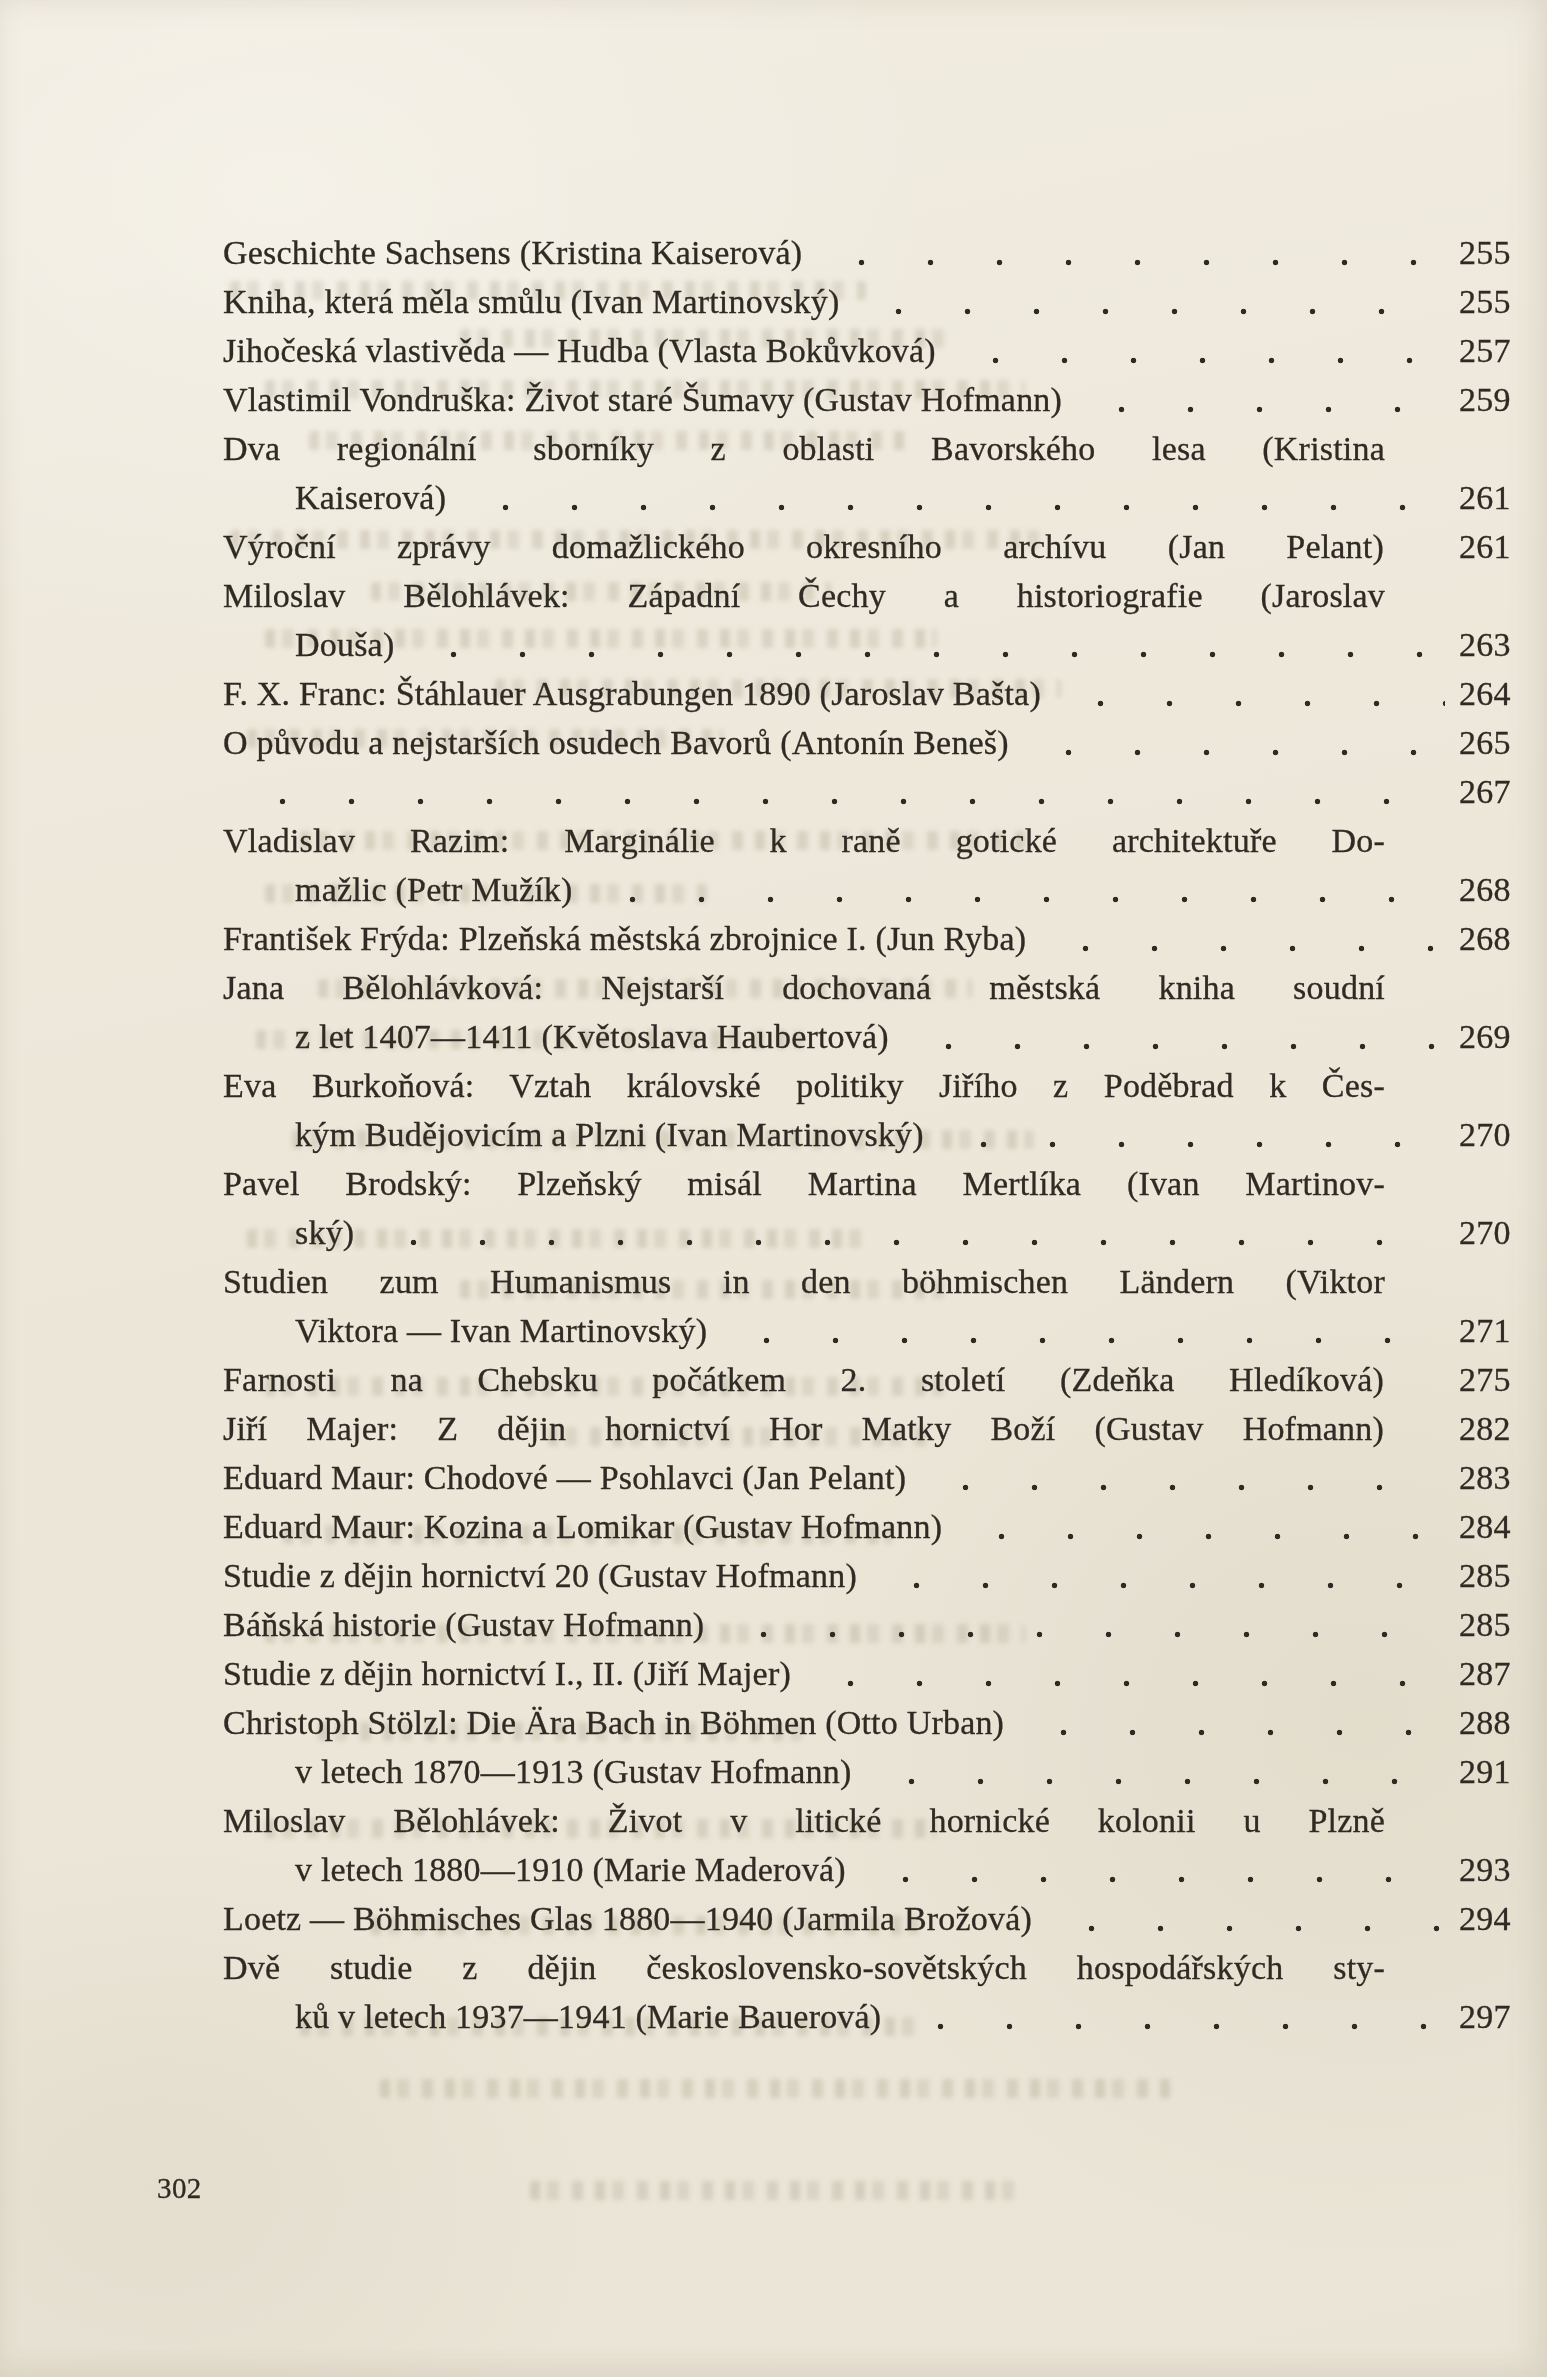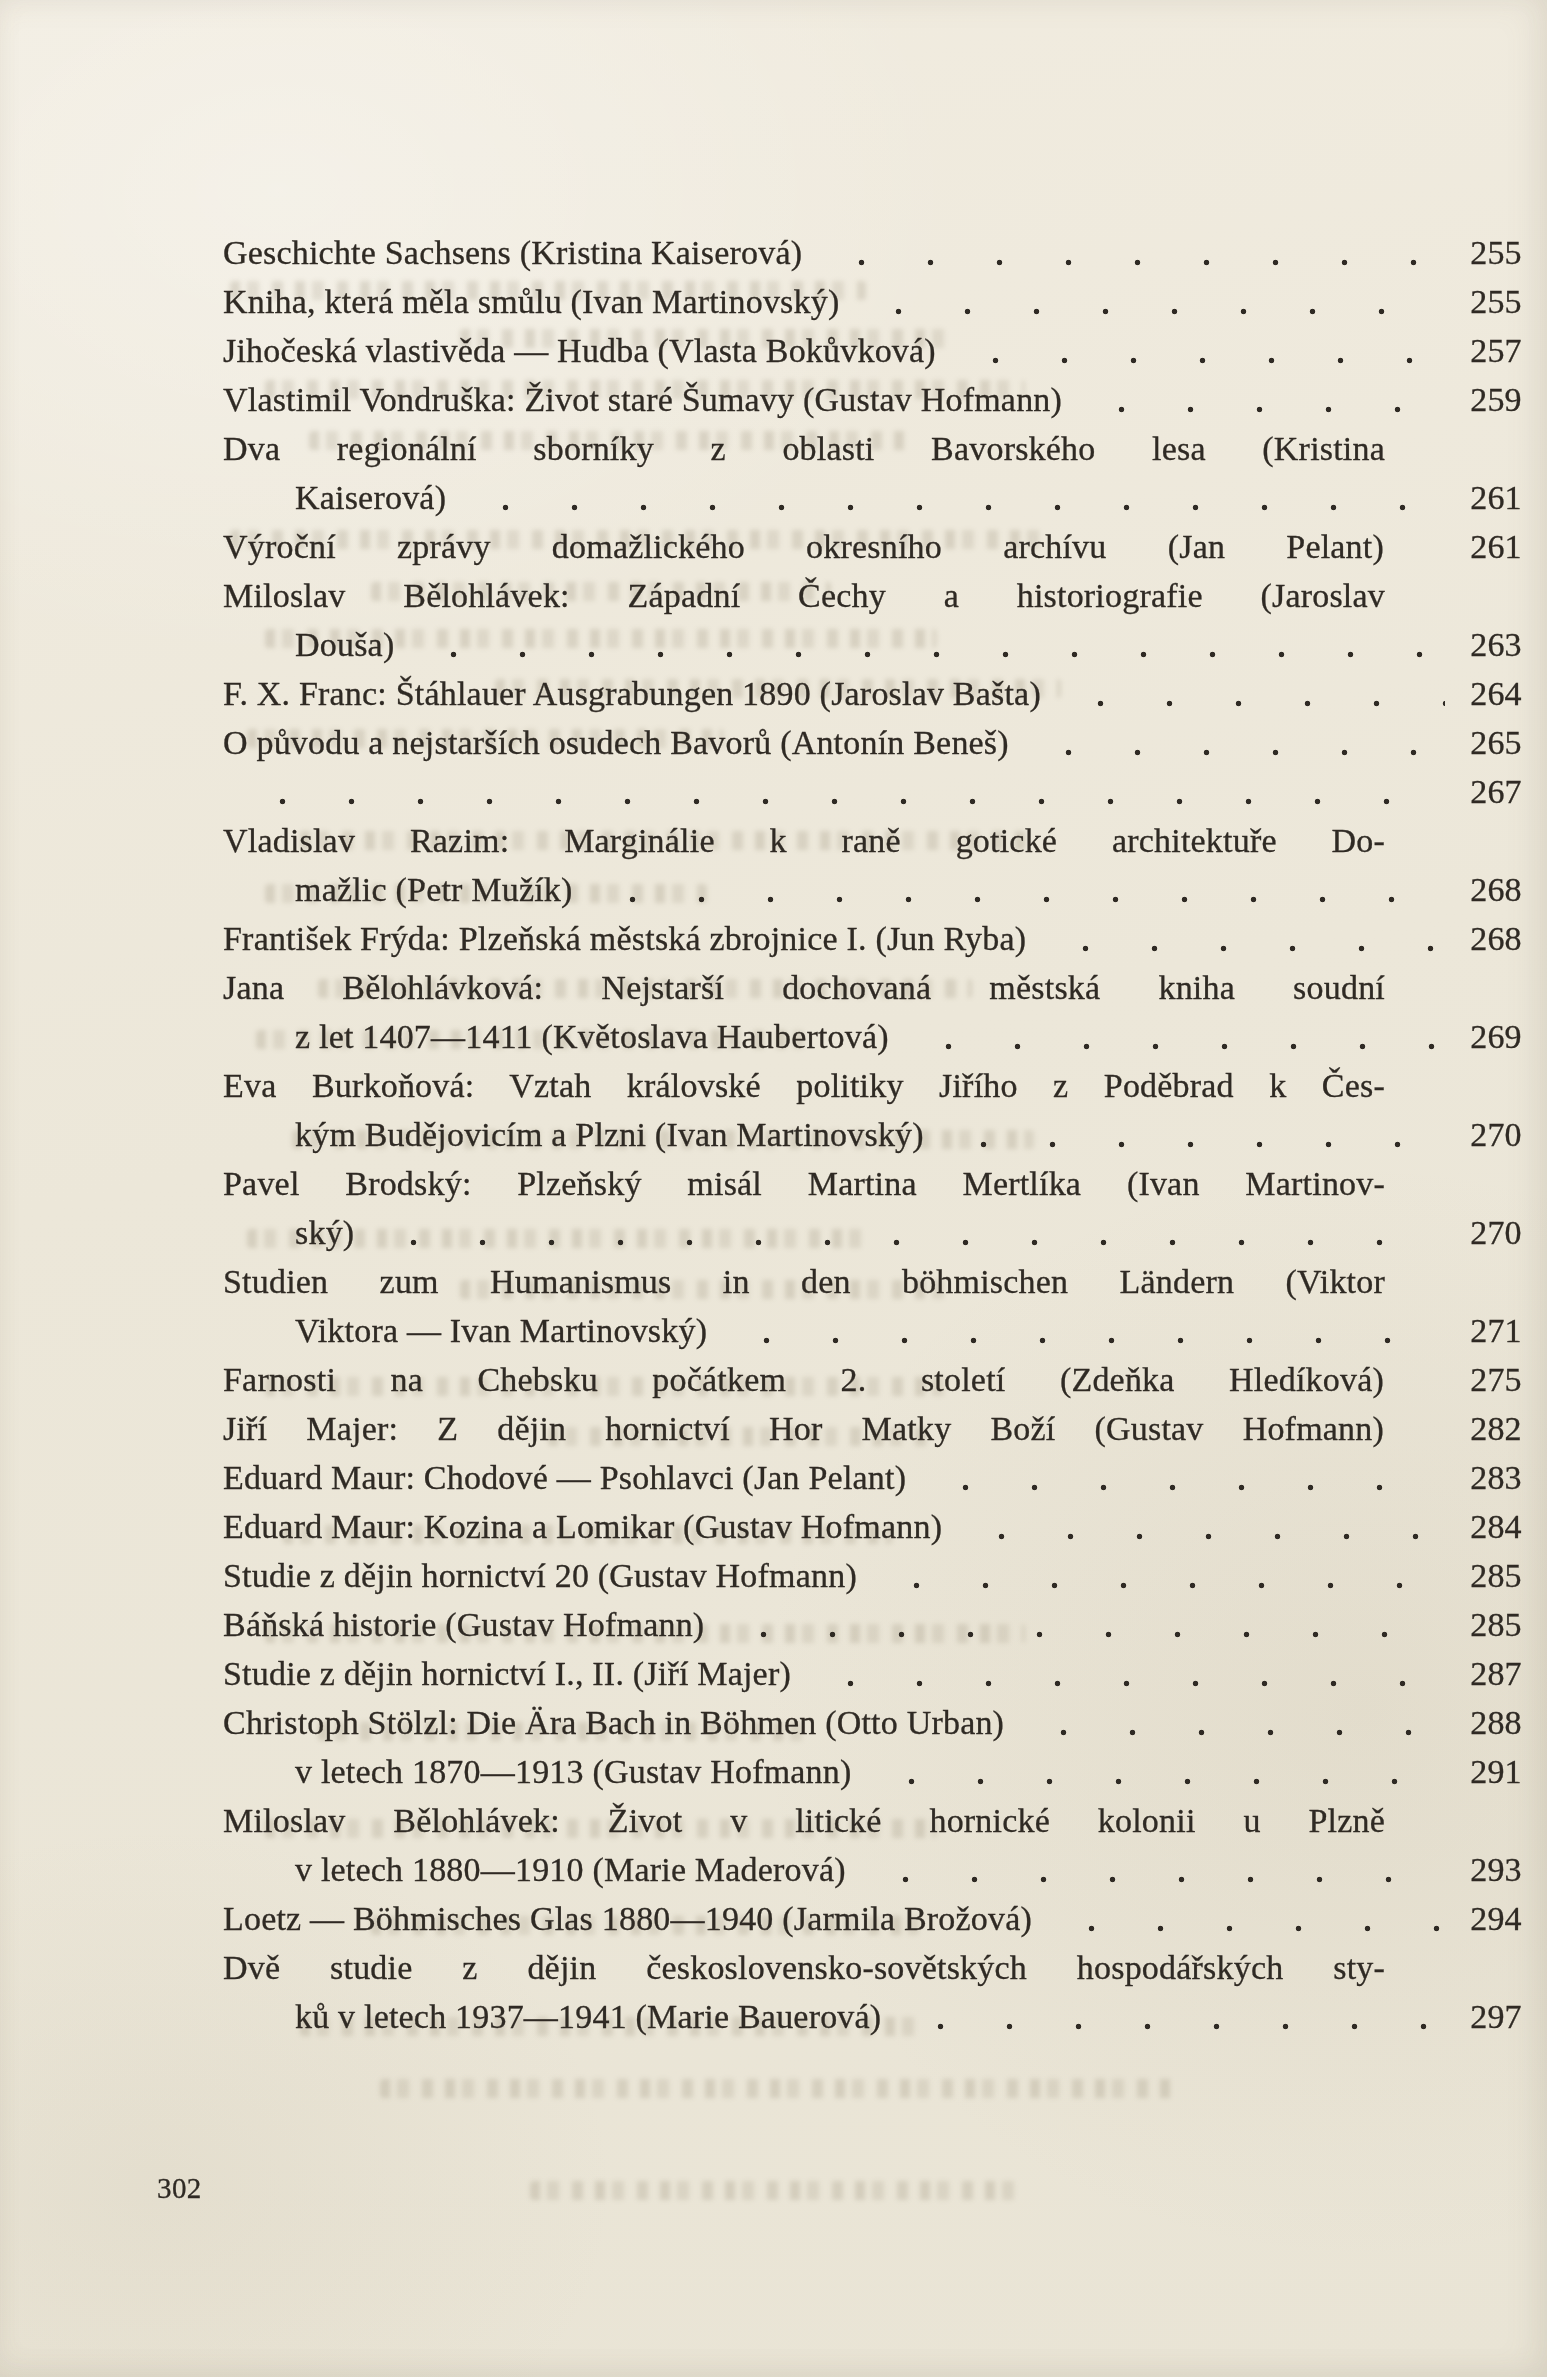--- a/index.html
+++ b/index.html
@@ -43,21 +43,21 @@
   .txt.indent{margin-left:72px;}
   .fill{flex:1 1 auto;min-width:26.5px;align-self:stretch;}
   .fill.dots{
     margin:0 14px 0 25px;
     background-image:radial-gradient(circle, var(--ink) 2.4px, rgba(0,0,0,0) 3.1px);
     background-size:69px 7px;
     background-repeat:repeat-x;
     background-position:left bottom 11.5px;
   }
   .fill.gap{flex:0 0 75px;min-width:75px;}
-  .pnum{flex:0 0 74px;text-align:center;white-space:nowrap;}
+  .pnum{flex:0 0 74px;text-align:left;white-space:nowrap;}
   .footer-num{
     position:absolute;left:157px;top:2164px;
     font-size:29px;line-height:49px;letter-spacing:0.4px;
     -webkit-text-stroke:0.3px var(--ink);
   }
 </style>
 </head>
 <body>
 
 <div class="page">

